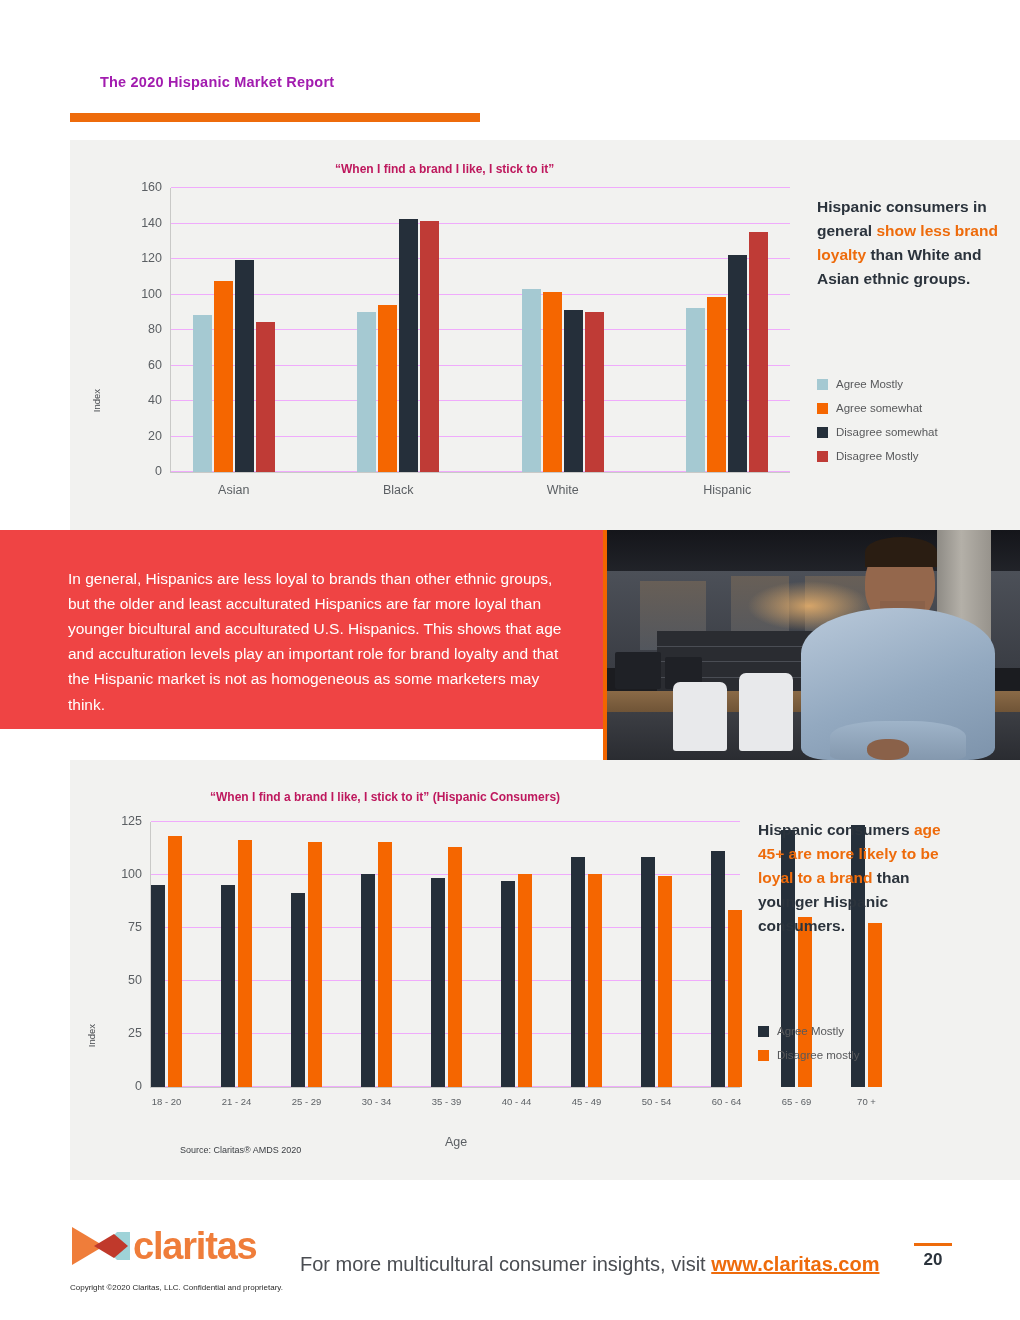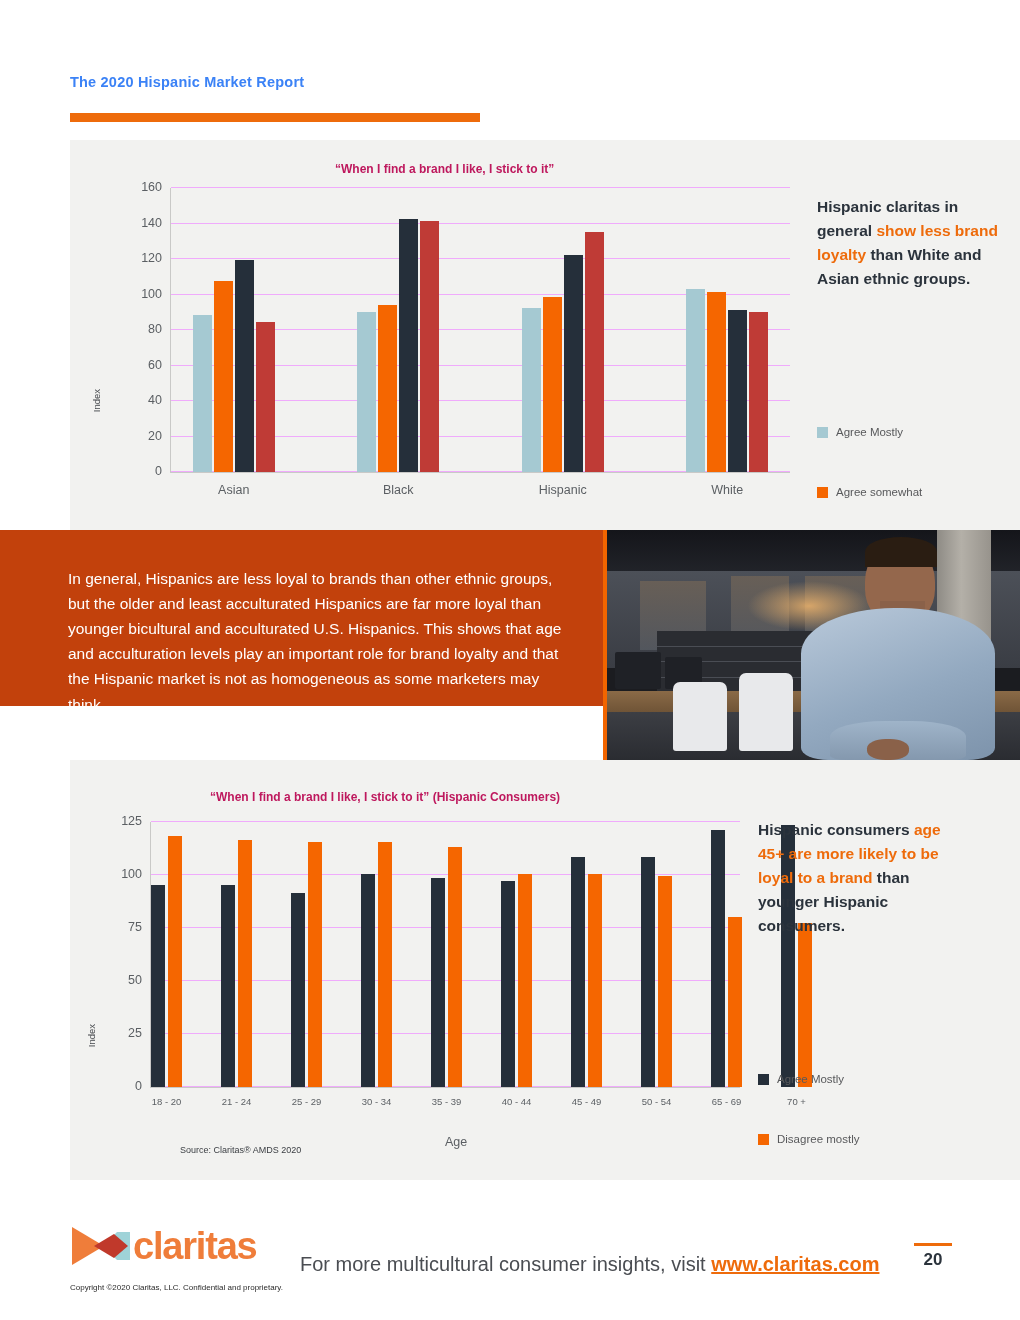--- a/index.html
+++ b/index.html
@@ -11,22 +11,23 @@
     font-family: "Liberation Sans", sans-serif;
     position: relative;
     overflow: hidden;
   }
 
   
   .page-header { position: absolute; left: 70px; top: 74px; }
   .report-title {
     font-size: 14.5px;
     font-weight: bold;
-    color: #3b82f6;
+    color: #a21caf;
     letter-spacing: 0.2px;
+    margin-left: 30px;
   }
   .header-rule {
     position: absolute;
     left: 70px; top: 113px;
     width: 410px; height: 9px;
     background: #ee6b0b;
   }
 
   
   .panel {
@@ -118,43 +119,42 @@
     line-height: 1.55;
     color: #2b333c;
   }
   .hl { color: #ee6b0b; }
 
   .legend { position: absolute; }
   .legend-row {
     display: flex;
     align-items: center;
     margin-bottom: 12px;
-    margin-top: 48px;
   }
   .swatch { width: 11px; height: 11px; flex: 0 0 auto; }
   .legend-label {
     margin-left: 8px;
     font-size: 11.5px;
     color: #58595b;
     white-space: nowrap;
   }
 
   .source-note {
     position: absolute;
     font-size: 9px;
     color: #3d4045;
     white-space: nowrap;
   }
 
   
   #orange-band {
     position: absolute;
     left: 0; top: 530px;
-    width: 605px; height: 176px;
-    background: #c2410c;
+    width: 605px; height: 199px;
+    background: #ef4444;
   }
   #band-text {
     position: absolute;
     left: 68px; top: 36px;
     width: 500px;
     font-size: 15.5px;
     line-height: 1.62;
     color: #ffffff;
   }
   #photo {
@@ -320,38 +320,38 @@
           <span class="xtick">Asian</span>
         </div>
         <div class="group">
           <div class="bar" title="Agree Mostly: 90" style="height: 160.312px; background: rgb(165, 201, 210);"></div>
           <div class="bar" title="Agree somewhat: 94" style="height: 167.438px; background: rgb(245, 102, 0);"></div>
           <div class="bar" title="Disagree somewhat: 142" style="height: 252.938px; background: rgb(37, 47, 58);"></div>
           <div class="bar" title="Disagree Mostly: 141" style="height: 251.156px; background: rgb(191, 59, 54);"></div>
           <span class="xtick">Black</span>
         </div>
         <div class="group">
+          <div class="bar" title="Agree Mostly: 103" style="height: 183.469px; background: rgb(165, 201, 210);"></div>
+          <div class="bar" title="Agree somewhat: 101" style="height: 179.906px; background: rgb(245, 102, 0);"></div>
+          <div class="bar" title="Disagree somewhat: 91" style="height: 162.094px; background: rgb(37, 47, 58);"></div>
+          <div class="bar" title="Disagree Mostly: 90" style="height: 160.312px; background: rgb(191, 59, 54);"></div>
+          <span class="xtick">White</span>
+        </div>
+        <div class="group">
           <div class="bar" title="Agree Mostly: 92" style="height: 163.875px; background: rgb(165, 201, 210);"></div>
           <div class="bar" title="Agree somewhat: 98" style="height: 174.562px; background: rgb(245, 102, 0);"></div>
           <div class="bar" title="Disagree somewhat: 122" style="height: 217.312px; background: rgb(37, 47, 58);"></div>
           <div class="bar" title="Disagree Mostly: 135" style="height: 240.469px; background: rgb(191, 59, 54);"></div>
           <span class="xtick">Hispanic</span>
         </div>
-        <div class="group">
-          <div class="bar" title="Agree Mostly: 103" style="height: 183.469px; background: rgb(165, 201, 210);"></div>
-          <div class="bar" title="Agree somewhat: 101" style="height: 179.906px; background: rgb(245, 102, 0);"></div>
-          <div class="bar" title="Disagree somewhat: 91" style="height: 162.094px; background: rgb(37, 47, 58);"></div>
-          <div class="bar" title="Disagree Mostly: 90" style="height: 160.312px; background: rgb(191, 59, 54);"></div>
-          <span class="xtick">White</span>
-        </div>
       </div>
   </div>
 
   <div class="callout" style="left:747px; top:55px; width:190px;">
-    <span>Hispanic claritas in general </span><span class="hl">show less brand loyalty</span><span> than White and Asian ethnic groups.</span>
+    <span>Hispanic consumers in general </span><span class="hl">show less brand loyalty</span><span> than White and Asian ethnic groups.</span>
   </div>
 
   <div class="legend" id="chart1-legend" style="left:747px; top:238px;">
       <div class="legend-row">
         <span class="swatch" style="background: rgb(165, 201, 210);"></span>
         <span class="legend-label">Agree Mostly</span>
       </div>
       <div class="legend-row">
         <span class="swatch" style="background: rgb(245, 102, 0);"></span>
         <span class="legend-label">Agree somewhat</span>
@@ -460,20 +460,25 @@
           <div class="bar" title="Agree Mostly: 108" style="height: 229.824px; background: rgb(37, 47, 58);"></div>
           <div class="bar" title="Disagree mostly: 100" style="height: 212.8px; background: rgb(245, 102, 0);"></div>
           <span class="xtick">45 - 49</span>
         </div>
         <div class="group">
           <div class="bar" title="Agree Mostly: 108" style="height: 229.824px; background: rgb(37, 47, 58);"></div>
           <div class="bar" title="Disagree mostly: 99" style="height: 210.672px; background: rgb(245, 102, 0);"></div>
           <span class="xtick">50 - 54</span>
         </div>
         <div class="group">
+          <div class="bar" title="Agree Mostly: 111" style="height: 236.208px; background: rgb(37, 47, 58);"></div>
+          <div class="bar" title="Disagree mostly: 83" style="height: 176.624px; background: rgb(245, 102, 0);"></div>
+          <span class="xtick">60 - 64</span>
+        </div>
+        <div class="group">
           <div class="bar" title="Agree Mostly: 121" style="height: 257.488px; background: rgb(37, 47, 58);"></div>
           <div class="bar" title="Disagree mostly: 80" style="height: 170.24px; background: rgb(245, 102, 0);"></div>
           <span class="xtick">65 - 69</span>
         </div>
         <div class="group">
           <div class="bar" title="Agree Mostly: 123" style="height: 261.744px; background: rgb(37, 47, 58);"></div>
           <div class="bar" title="Disagree mostly: 77" style="height: 163.856px; background: rgb(245, 102, 0);"></div>
           <span class="xtick">70 +</span>
         </div>
       </div>

